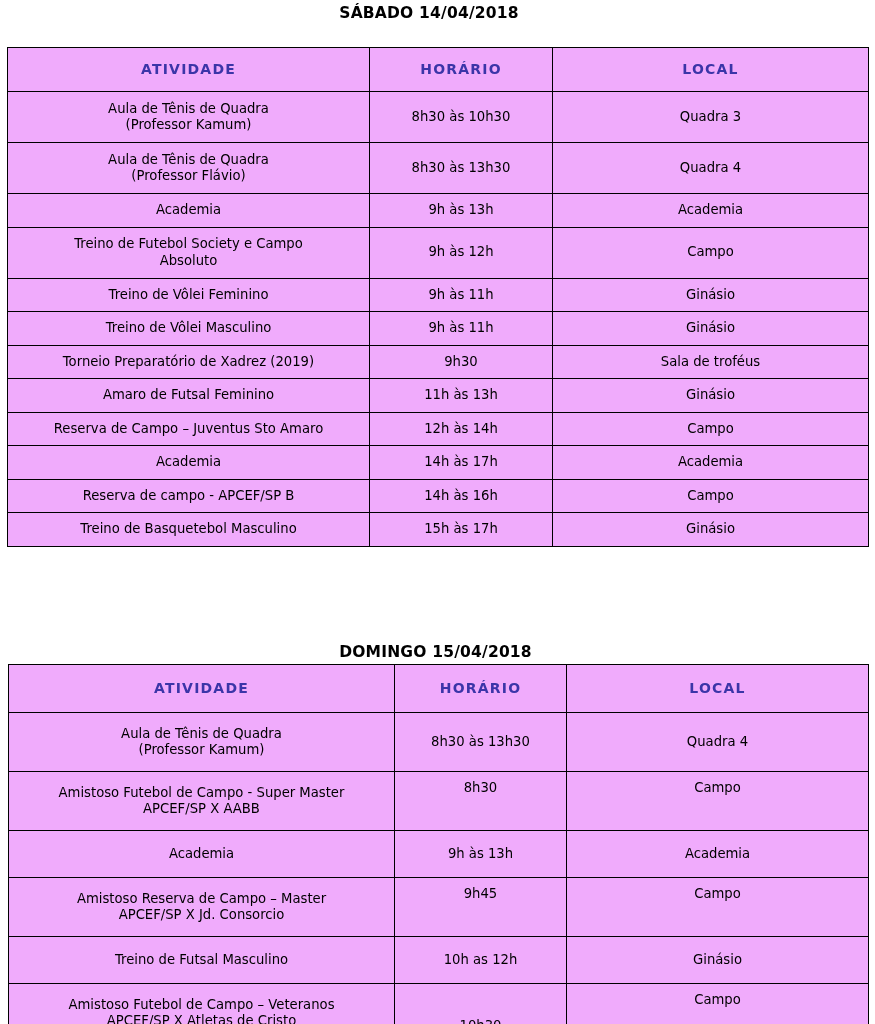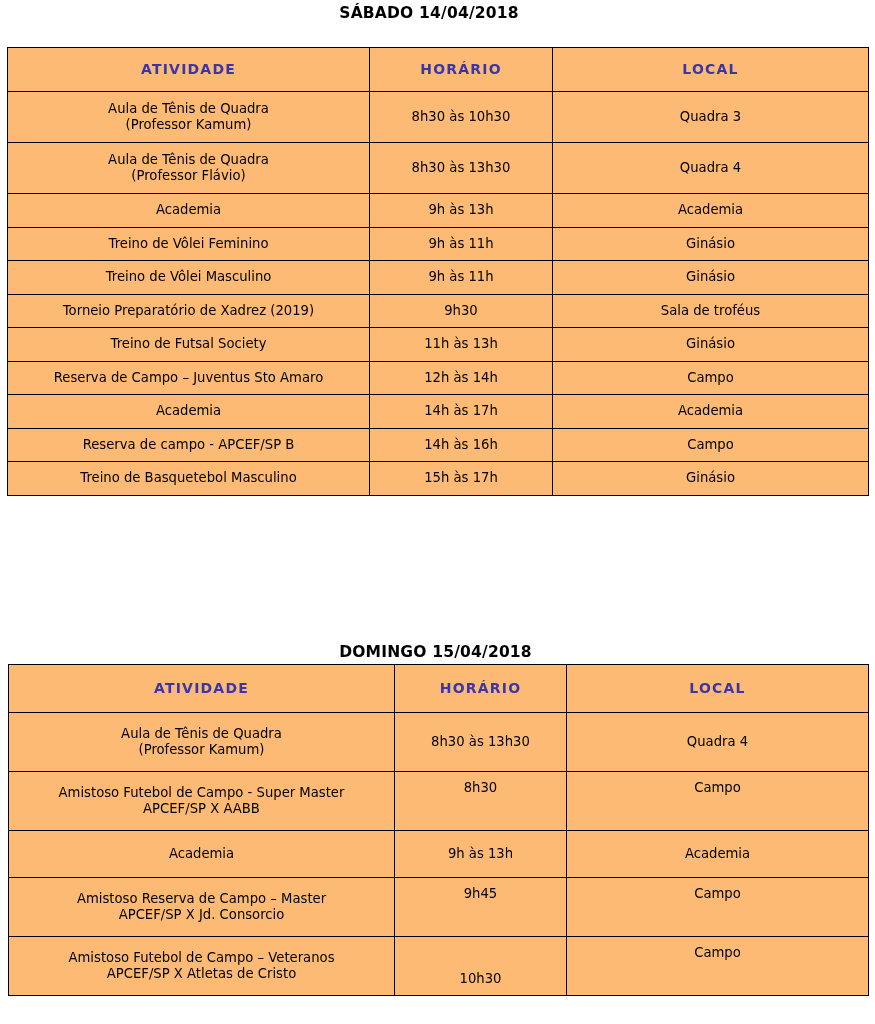--- a/index.html
+++ b/index.html
@@ -41,21 +41,21 @@
   #title-sunday {
     padding-top: 9px;
     padding-bottom: 3px;
     margin-left: -2px;
   }
 
   
   .sched-table {
     border-collapse: collapse;
     table-layout: fixed;
-    background: #fdba74;
+    background: #f0abfc;
   }
   .sched-table td, .sched-table th {
     border: 1.6px solid #000000;
     padding: 0 4px;
     text-align: center;
     vertical-align: middle;
     font-family: "DejaVu Sans", sans-serif;
     font-size: 13.2px;
     line-height: 1.22;
     color: #000000;
@@ -139,20 +139,28 @@
         <td>8h30 às 13h30</td>
         <td>Quadra 4</td>
       </tr>
       <tr>
         <td class="cell-lines">
           <span>Academia</span>
         </td>
         <td>9h às 13h</td>
         <td>Academia</td>
       </tr>
+      <tr class="tall">
+        <td class="cell-lines">
+          <span>Treino de Futebol Society e Campo</span>
+          <span>Absoluto</span>
+        </td>
+        <td>9h às 12h</td>
+        <td>Campo</td>
+      </tr>
       <tr>
         <td class="cell-lines">
           <span>Treino de Vôlei Feminino</span>
         </td>
         <td>9h às 11h</td>
         <td>Ginásio</td>
       </tr>
       <tr>
         <td class="cell-lines">
           <span>Treino de Vôlei Masculino</span>
@@ -162,21 +170,21 @@
       </tr>
       <tr>
         <td class="cell-lines">
           <span>Torneio Preparatório de Xadrez (2019)</span>
         </td>
         <td>9h30</td>
         <td>Sala de troféus</td>
       </tr>
       <tr>
         <td class="cell-lines">
-          <span>Treino de Futsal Society</span>
+          <span>Amaro de Futsal Feminino</span>
         </td>
         <td>11h às 13h</td>
         <td>Ginásio</td>
       </tr>
       <tr>
         <td class="cell-lines">
           <span>Reserva de Campo – Juventus Sto Amaro</span>
         </td>
         <td>12h às 14h</td>
         <td>Campo</td>
@@ -245,20 +253,27 @@
         <td>Academia</td>
       </tr>
       <tr class="tall">
         <td class="cell-lines">
           <span>Amistoso Reserva de Campo – Master</span>
           <span>APCEF/SP X Jd. Consorcio</span>
         </td>
         <td class="align-top">9h45</td>
         <td class="align-top">Campo</td>
       </tr>
+      <tr>
+        <td class="cell-lines">
+          <span>Treino de Futsal Masculino</span>
+        </td>
+        <td>10h as 12h</td>
+        <td>Ginásio</td>
+      </tr>
       <tr class="tall">
         <td class="cell-lines">
           <span>Amistoso Futebol de Campo – Veteranos</span>
           <span>APCEF/SP X Atletas de Cristo</span>
         </td>
         <td class="align-bottom">10h30</td>
         <td class="align-top">Campo</td>
       </tr>
     </tbody>
   </table>

